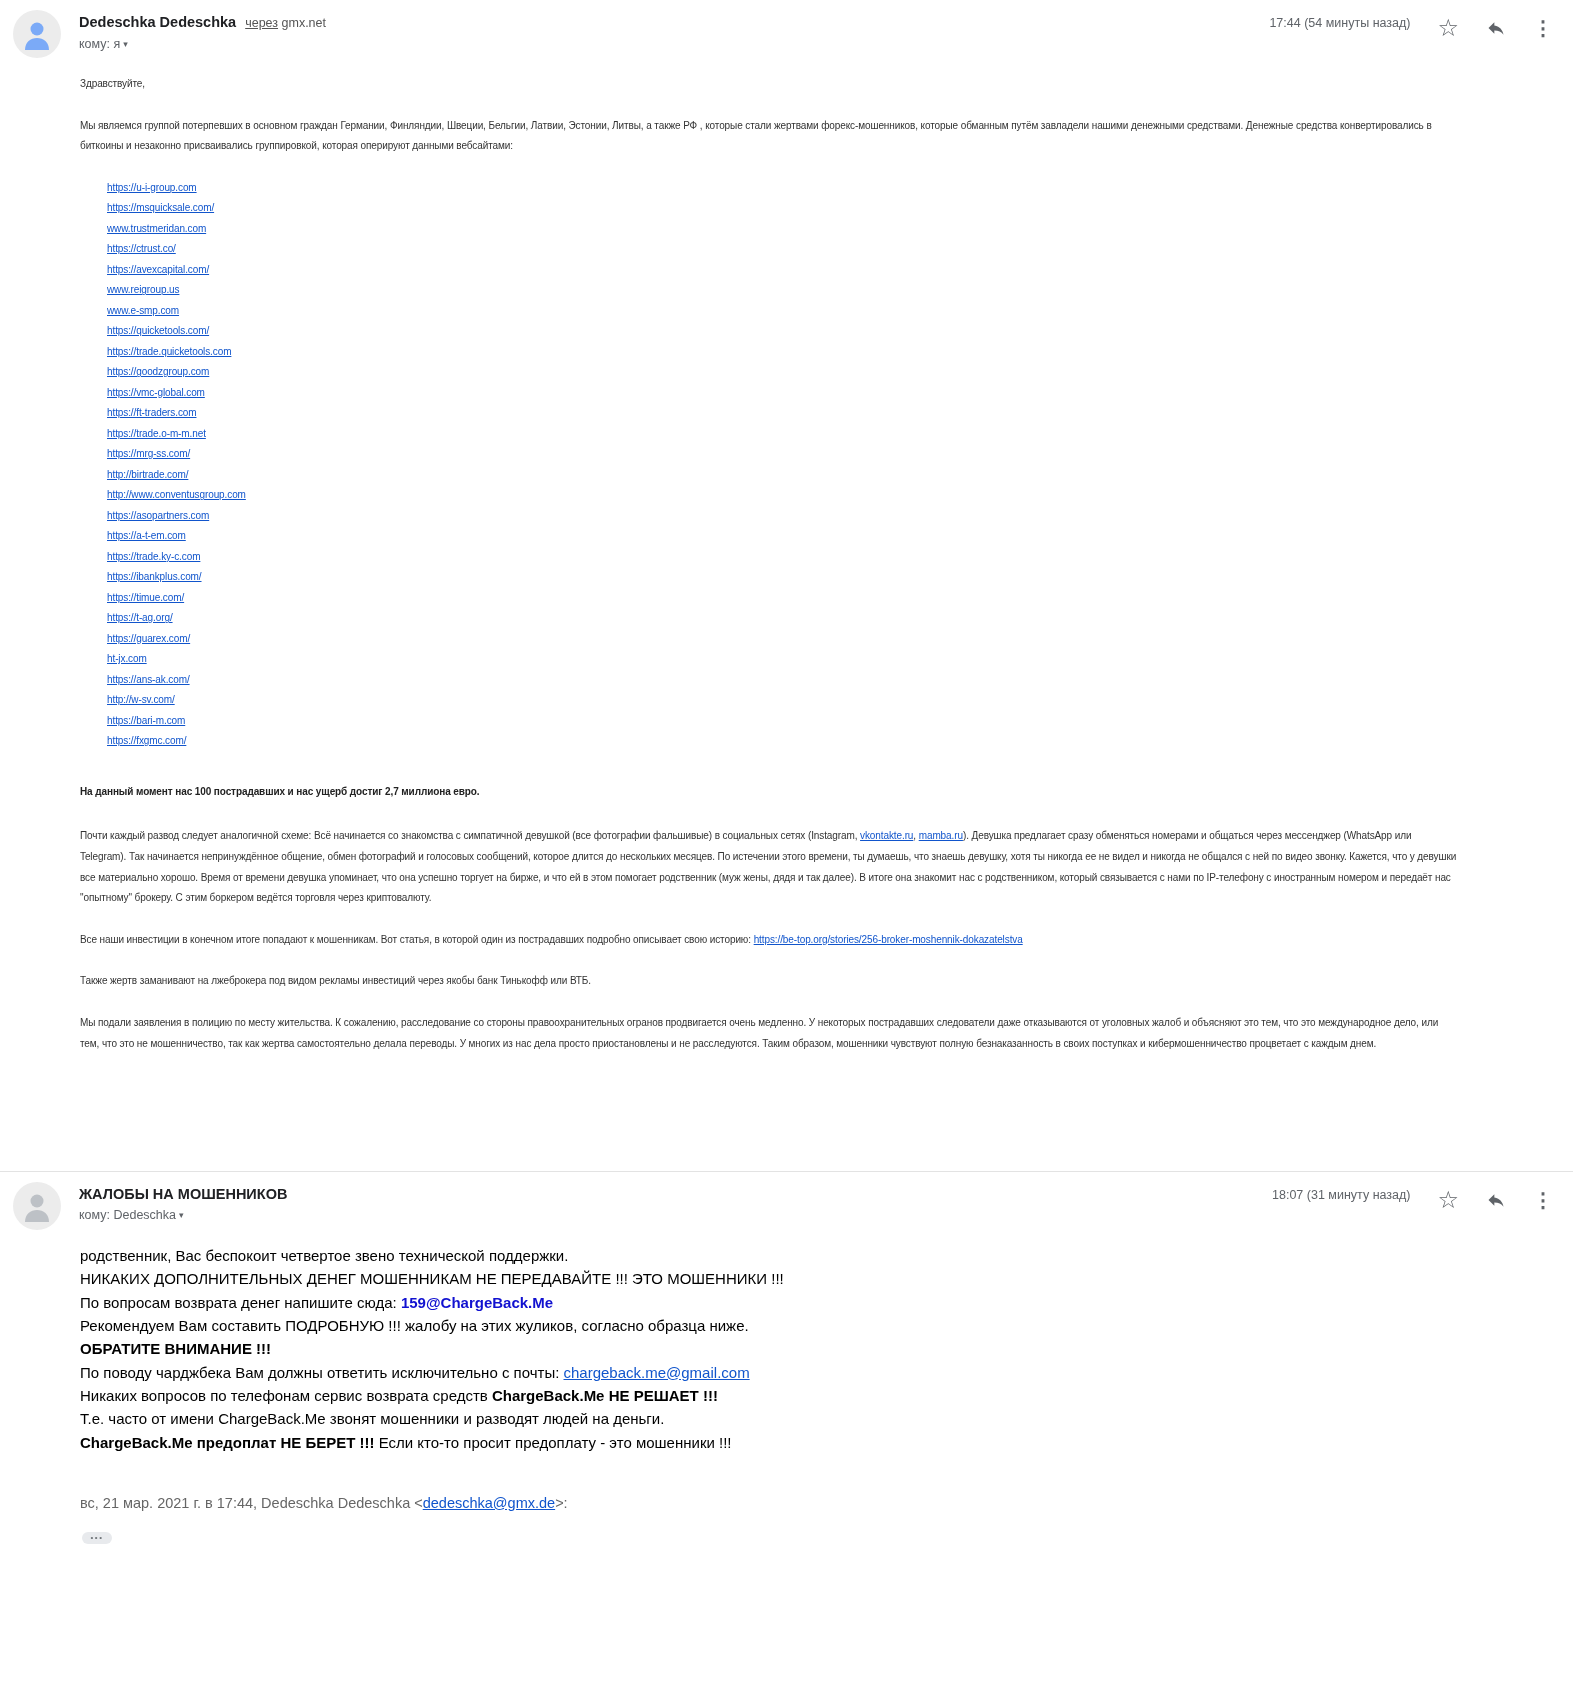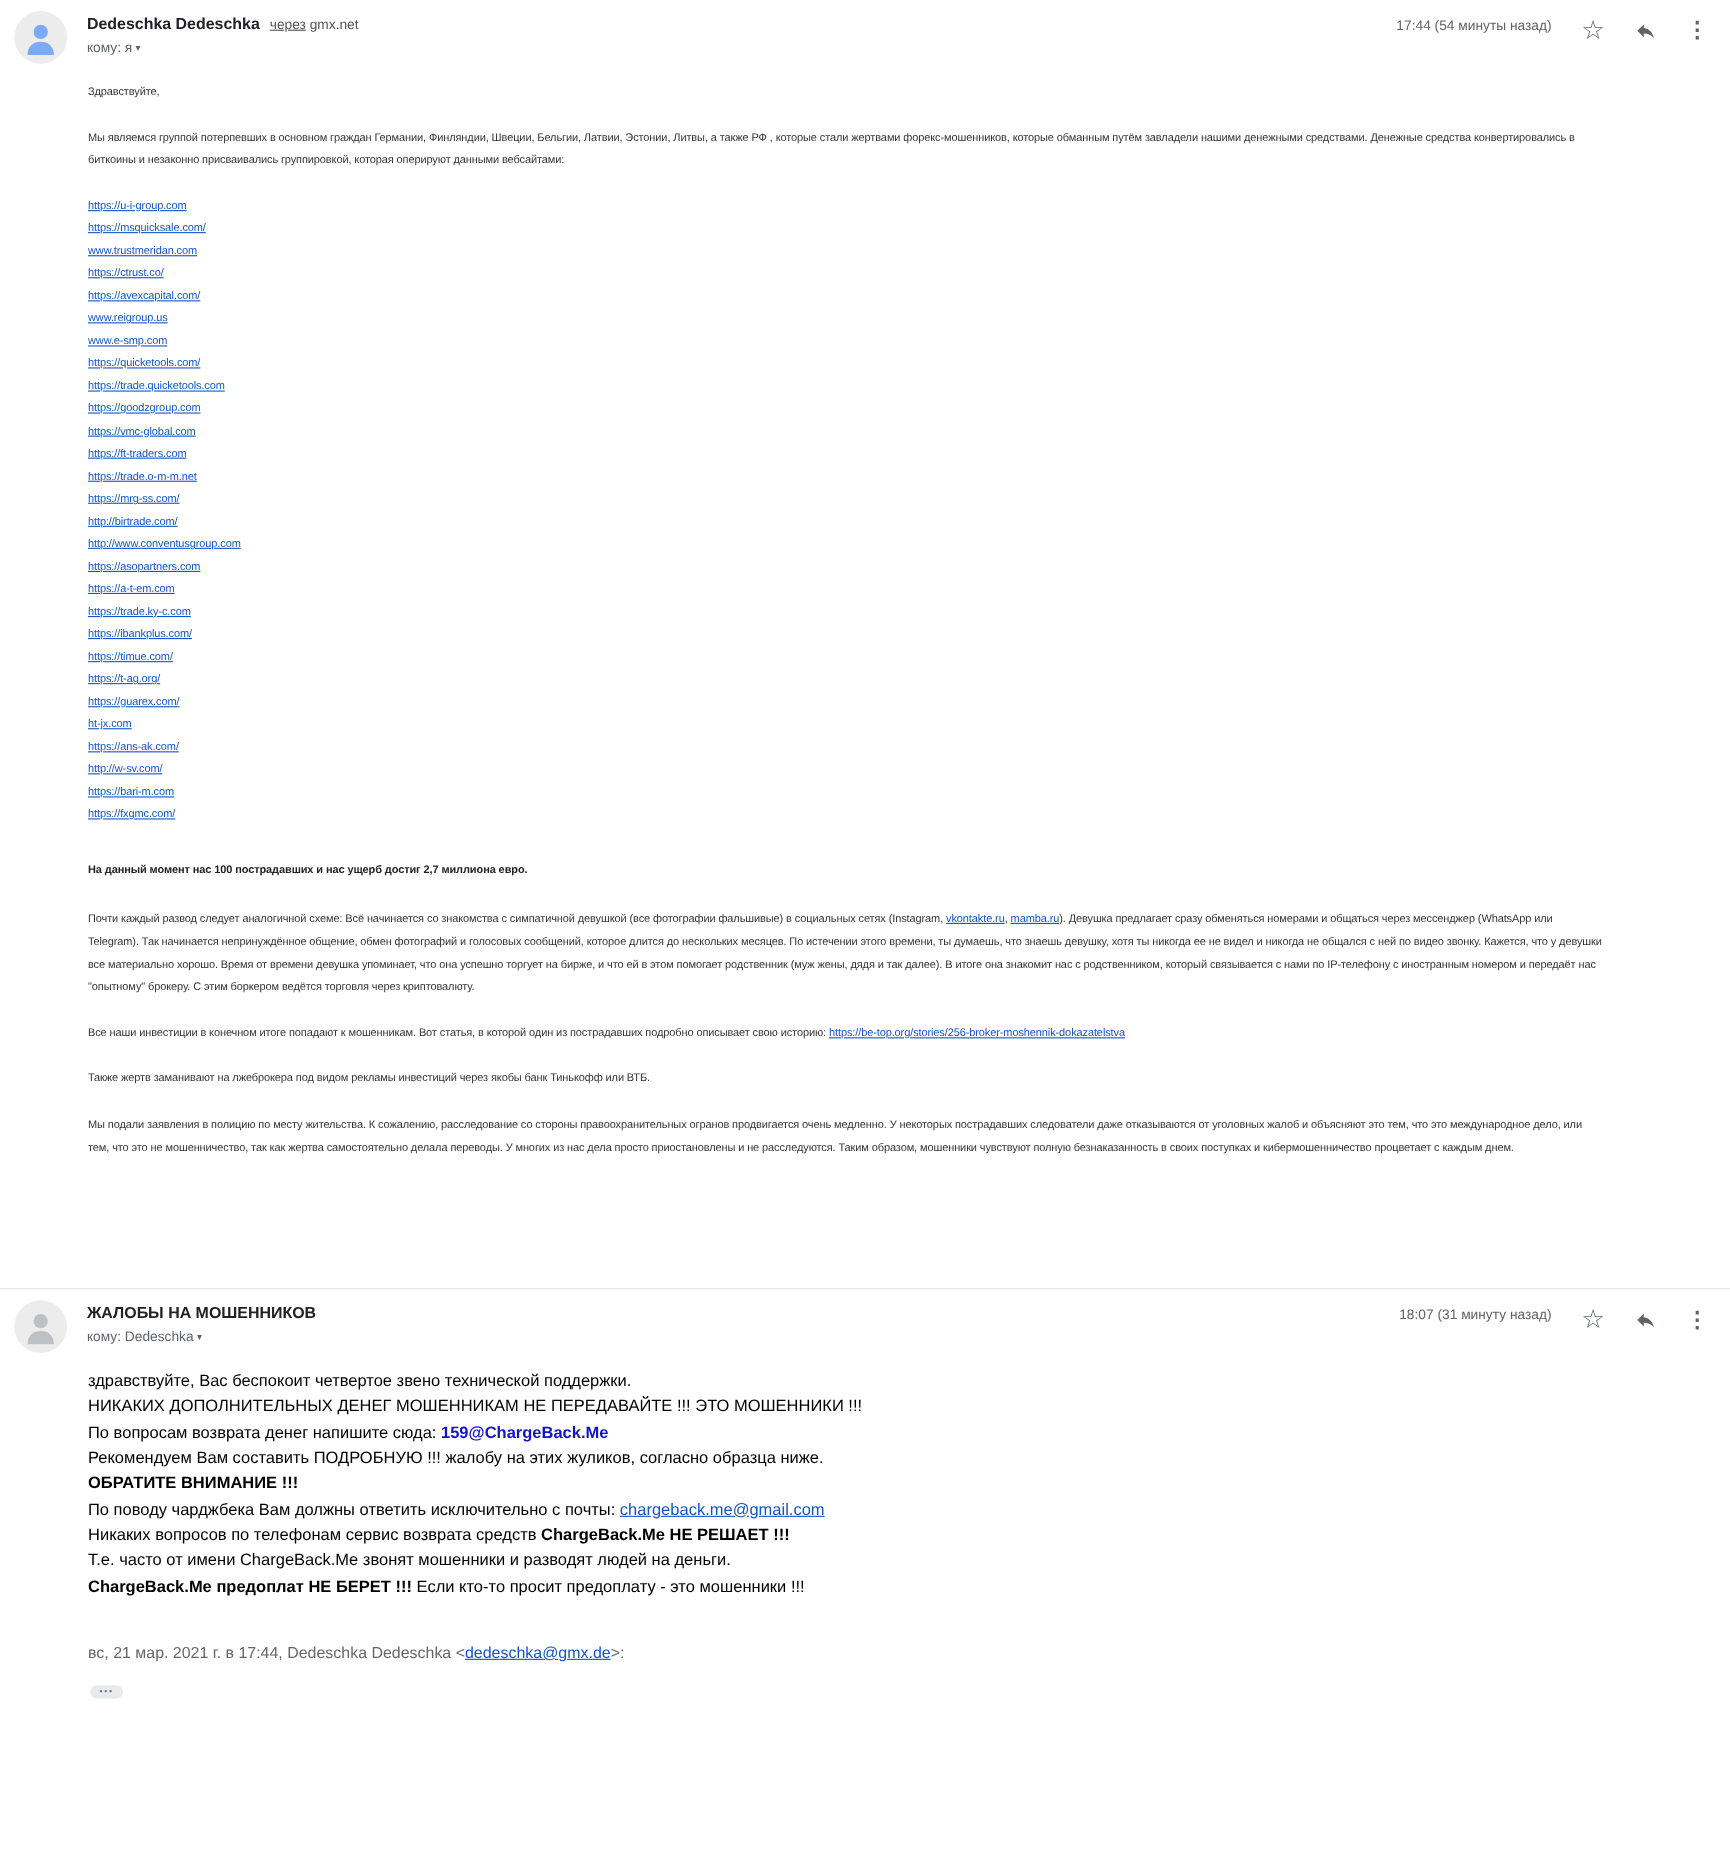--- a/index.html
+++ b/index.html
@@ -31,21 +31,21 @@
   .hicon { color: #5f6368; cursor: pointer; display: inline-flex; align-items: center; justify-content: center; }
   .star-glyph { font-size: 24px; line-height: 24px; }
   .more-glyph { font-size: 20px; line-height: 20px; font-weight: bold; }
 
   
   .email-body { padding: 0 115px 0 80px; }
   .body1 { font-size: 10px; line-height: 20.6px; color: #333; letter-spacing: -0.1px; }
   .body1 p { margin: 0 0 21px 0; }
   .body1 .greeting { margin-top: 16px; }
   .links-block { margin: 0 0 30px 0; }
-  .links-block a { display: block; line-height: 20.5px; }
+  .links-block a { display: block; line-height: 20.5px; margin-left: 27px; }
   a.blink { color: #1155cc; text-decoration: underline; cursor: pointer; }
   .bold-line { font-weight: bold; color: #222; margin-bottom: 24px !important; }
 
   
   .divider { border: none; border-top: 1px solid #e3e3e3; margin: 0; margin-top: 117px; }
 
   
   .body2 { font-size: 15px; line-height: 23.3px; color: #000; padding-top: 14px; letter-spacing: 0; }
   .body2 .b { font-weight: bold; }
   .cb-link { color: #1111d0; font-weight: bold; text-decoration: none; cursor: pointer; }
@@ -164,21 +164,21 @@
         <span class="hicon">
           <svg width="20" height="20" viewBox="0 0 24 24" fill="#5f6368">
               <path d="M10 9V5l-7 7 7 7v-4.1c5 0 8.5 1.6 11 5.1-1-5-4-10-11-11z"></path>
             </svg>
         </span>
         <span class="hicon more-glyph">⋮</span>
       </div>
     </div>
 
     <div class="email-body body2">
-      <div>здравствуйте, Вас беспокоит четвертое звено технической поддержки.</div>
+      <div>родственник, Вас беспокоит четвертое звено технической поддержки.</div>
       <div>НИКАКИХ ДОПОЛНИТЕЛЬНЫХ ДЕНЕГ МОШЕННИКАМ НЕ ПЕРЕДАВАЙТЕ !!! ЭТО МОШЕННИКИ !!!</div>
       <div><span>По вопросам возврата денег напишите сюда: </span><a class="cb-link">159@ChargeBack.Me</a></div>
       <div>Рекомендуем Вам составить ПОДРОБНУЮ !!! жалобу на этих жуликов, согласно образца ниже.</div>
       <div class="b">ОБРАТИТЕ ВНИМАНИЕ !!!</div>
       <div><span>По поводу чарджбека Вам должны ответить исключительно с почты: </span><a class="mail-link">chargeback.me@gmail.com</a></div>
       <div><span>Никаких вопросов по телефонам сервис возврата средств </span><span class="b">ChargeBack.Me НЕ РЕШАЕТ !!!</span></div>
       <div>Т.е. часто от имени ChargeBack.Me звонят мошенники и разводят людей на деньги.</div>
       <div><span class="b">ChargeBack.Me предоплат НЕ БЕРЕТ !!!</span><span> Если кто-то просит предоплату - это мошенники !!!</span></div>
 
       <div class="quote-line"><span>вс, 21 мар. 2021 г. в 17:44, Dedeschka Dedeschka &lt;</span><a class="mail-link">dedeschka@gmx.de</a><span>&gt;:</span></div>

